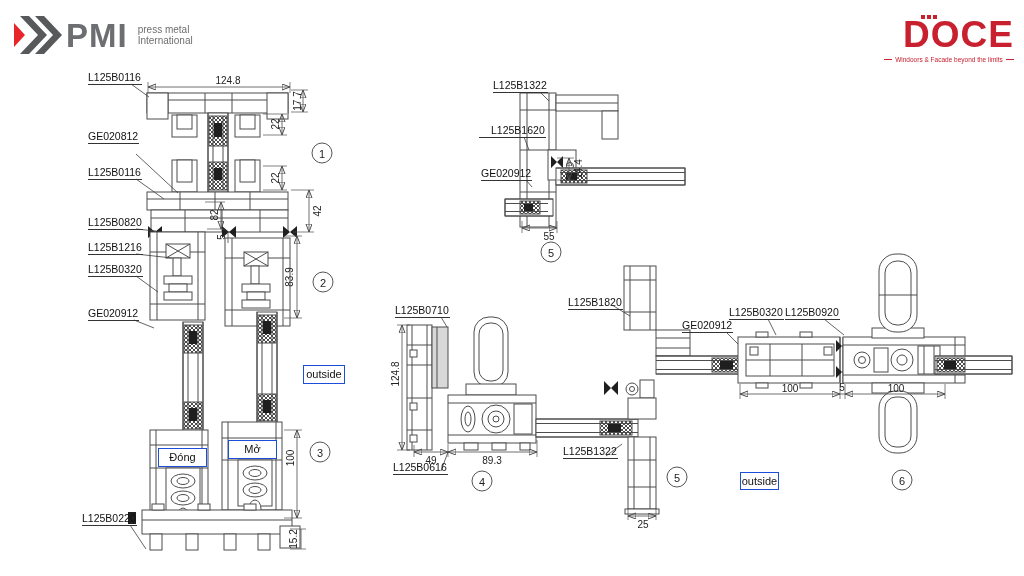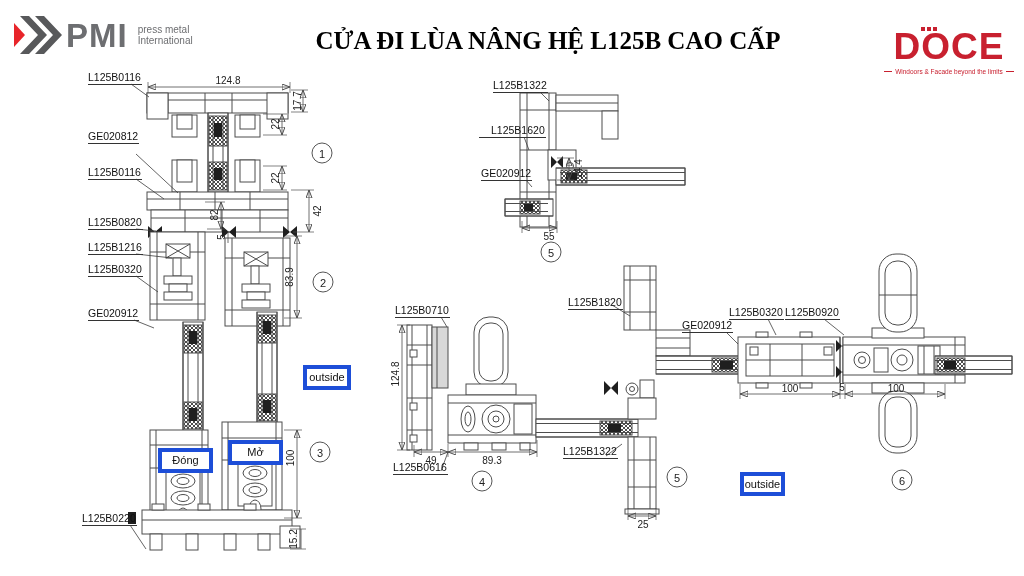--- a/index.html
+++ b/index.html
@@ -4,21 +4,21 @@
 <style>
   html,body{margin:0;padding:0;background:#fff;}
   .stage{position:relative;width:1024px;height:576px;background:#fff;overflow:hidden;
          font-family:"Liberation Sans","DejaVu Sans",sans-serif;}
   
   .pmi-logo{position:absolute;left:14px;top:10px;display:flex;align-items:center;gap:4px;}
   .pmi-abbr{font-size:33px;font-weight:bold;color:#6d6e71;letter-spacing:1px;line-height:1;}
   .pmi-lines{margin-left:6px;color:#6d6e71;font-size:10px;line-height:1.15;}
   .title{position:absolute;left:548px;top:27px;transform:translateX(-50%);white-space:nowrap;
          font-family:"Liberation Serif","DejaVu Serif",serif;font-weight:bold;font-size:25px;color:#000;}
-  .doce{position:absolute;left:884px;top:28px;width:130px;text-align:center;}
+  .doce{position:absolute;left:884px;top:16px;width:130px;text-align:right;}
   .doce-word{position:relative;font-size:37px;font-weight:bold;color:#c8202f;line-height:1;
              letter-spacing:1px;font-family:"Liberation Sans","DejaVu Sans",sans-serif;}
   .doce-dots{position:absolute;left:37px;top:-1px;display:flex;gap:2px;}
   .doce-dots i{display:block;width:4px;height:4px;background:#c8202f;}
   .doce-tag{margin-top:3px;display:flex;align-items:center;gap:3px;color:#c8202f;font-size:6.5px;white-space:nowrap;}
   .doce-tag::before,.doce-tag::after{content:"";flex:1;height:1px;background:#c8202f;}
   
   .caption{position:absolute;left:524px;top:549px;transform:translateX(-50%);
            font-size:20px;color:#7d7d7d;white-space:nowrap;}
   
@@ -34,42 +34,41 @@
   
   #ann-layer{position:absolute;left:0;top:0;width:1024px;height:576px;pointer-events:none;}
   .plabel{position:absolute;font-size:10.5px;color:#111;border-bottom:1px solid #333;
           white-space:nowrap;line-height:1.15;padding:0 1px 1px 0;}
   .dim{position:absolute;font-size:10px;color:#222;white-space:nowrap;
        transform:translate(-50%,-50%);}
   .dim.rot{transform:translate(-50%,-50%) rotate(-90deg);}
   .balloon{position:absolute;width:19px;height:19px;border:1px solid #555;border-radius:50%;
            background:#fff;color:#222;font-size:11px;display:flex;align-items:center;
            justify-content:center;transform:translate(-50%,-50%);}
-  .boxed{position:absolute;border:4px solid #1d4ed8;background:#fff;color:#111;font-size:11px;
+  .boxed{position:absolute;border:1px solid #1d4ed8;background:#fff;color:#111;font-size:11px;
          display:flex;align-items:center;justify-content:center;line-height:1;}
 </style>
 </head>
 <body>
 
 <div class="stage">
 
   <div class="pmi-logo">
     <svg width="48" height="50" viewBox="0 0 48 50">
       <polygon points="0,13 11,25 0,37" fill="#e8252a" stroke="none"></polygon>
       <polygon points="6,6 24,25 6,44 15,44 33,25 15,6" fill="#58595b" stroke="none"></polygon>
       <polygon points="21,6 39,25 21,44 30,44 48,25 30,6" fill="#58595b" stroke="none"></polygon>
     </svg>
     <span class="pmi-abbr">PMI</span>
     <span class="pmi-lines">
       <span>press metal</span><br>
       <span>International</span>
     </span>
   </div>
 
-  <div class="title">CỬA ĐI LÙA NÂNG HỆ L125B CAO CẤP</div>
 
   <div class="doce">
     <div class="doce-word">
       <span>DOCE</span>
       <span class="doce-dots">
           <i></i>
           <i></i>
           <i></i>
         </span>
     </div>

